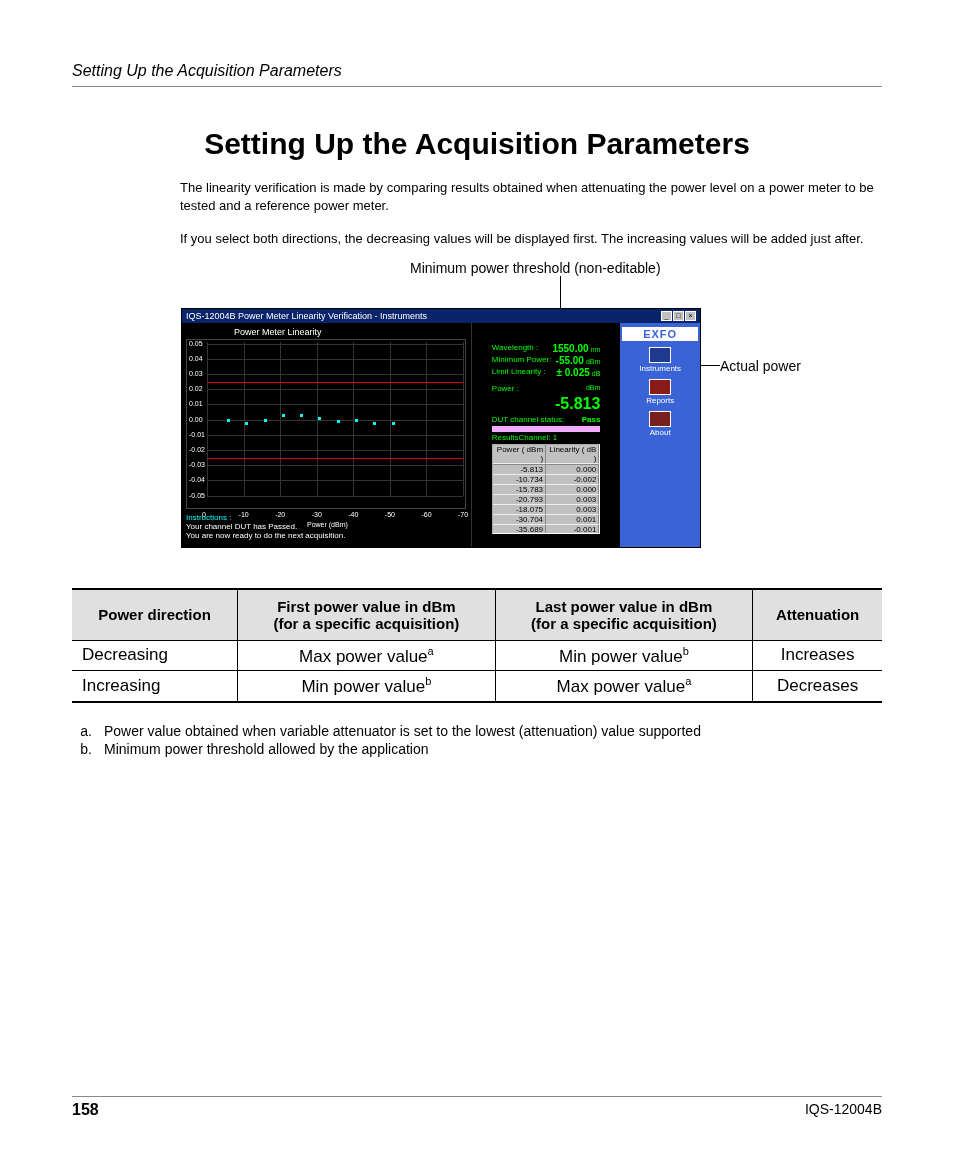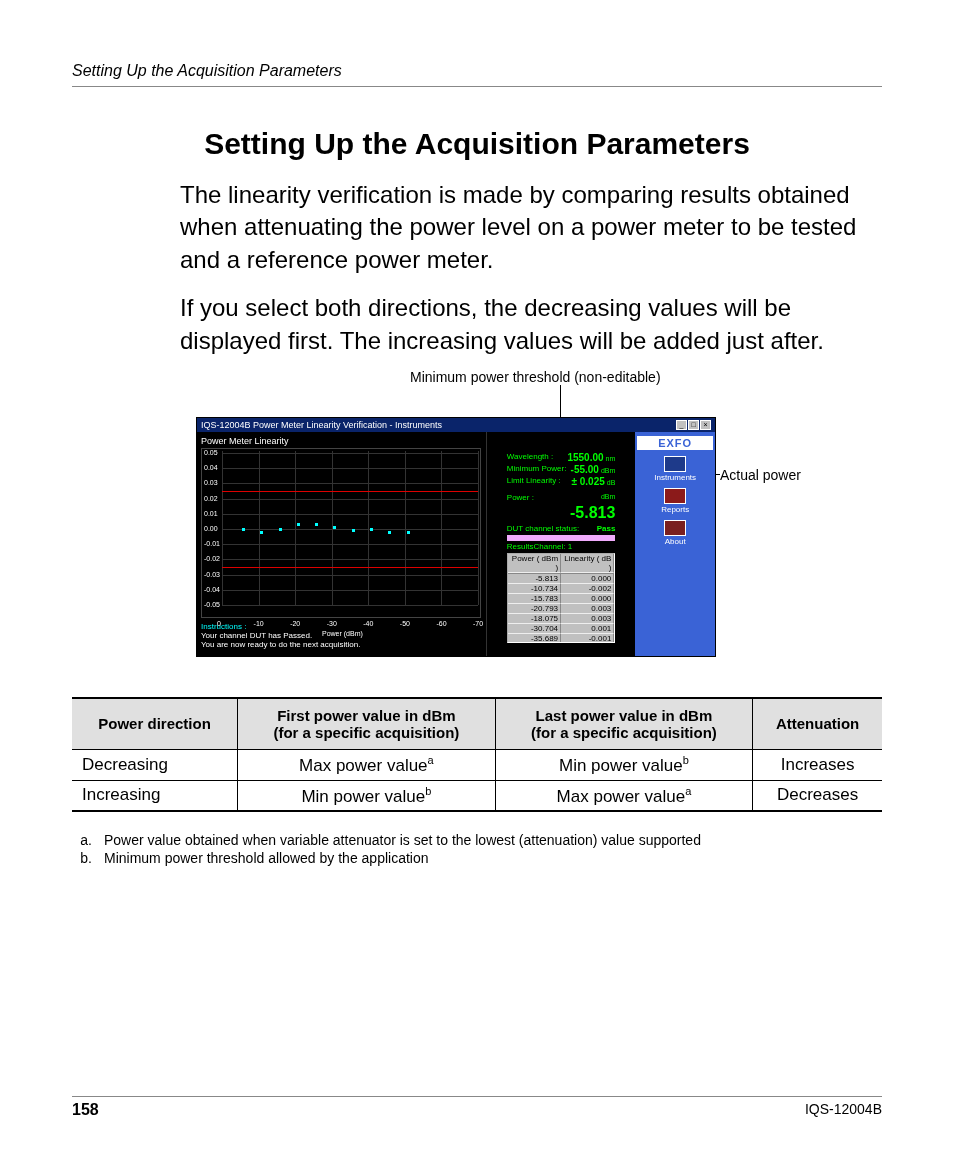--- a/index.html
+++ b/index.html
@@ -29,21 +29,21 @@
     padding-bottom: 6px;
   }
   h1.page-title {
     font-size: 30px;
     font-weight: 700;
     text-align: center;
     margin-bottom: 18px;
   }
   .body-text p {
     font-family: "Optima", "Candara", "Segoe UI", sans-serif;
-    font-size: 24px;
+    font-size: 13px;
     line-height: 1.35;
     margin: 0 0 16px 0;
     padding: 0 0 0 108px;
   }
   .body-text em { font-style: italic; }
   .fig-area {
     position: relative;
     margin: 30px 0 30px 108px;
     height: 280px;
   }
@@ -56,21 +56,21 @@
   .callout-right { top: 80px; left: 540px; }
   .callout-line {
     position: absolute;
     background: #000;
   }
   .line-top-v { width: 1px; height: 33px; top: -2px; left: 380px; }
   .line-right-h { height: 1px; width: 90px; top: 87px; left: 450px; }
 
   .app-window {
     position: absolute;
-    top: 30px; left: 16px;
+    top: 30px; left: 1px;
     width: 520px;
     height: 240px;
     border: 1px solid #000;
     background: #f0abfc;
     font-family: Tahoma, Arial, sans-serif;
     font-size: 9px;
     overflow: hidden;
   }
   .titlebar {
     height: 14px;
@@ -83,21 +83,21 @@
   }
   .titlebar .wbtns { display:flex; gap:1px; }
   .titlebar .wbtn {
     width:11px; height:10px; background:#c0c0c0; border:1px solid #fff;
     font-size:7px; line-height:8px; text-align:center; color:#000;
   }
   .app-body { display:flex; height:calc(100% - 14px); }
   .chart-pane {
     width: 290px; background:#000; padding:4px; position:relative;
   }
-  .chart-title { color:#fff; font-size:9px; margin-bottom:2px;}
+  .chart-title { color:#fff; font-size:9px; margin-bottom:2px;margin-left:48px;}
   .chart-box {
     position:relative; width:280px; height:170px; border:1px solid #444;
   }
   .axis-l { position:absolute; left:2px; color:#fff; font-size:7px;}
   .axis-b { position:absolute; bottom:-10px; color:#fff; font-size:7px;}
   .grid-h { position:absolute; left:20px; right:2px; height:1px; background:#333;}
   .grid-v { position:absolute; top:2px; bottom:12px; width:1px; background:#333;}
   .limit-line { position:absolute; left:20px; right:2px; height:1px; background:#d00;}
   .trace-dot { position:absolute; width:3px; height:3px; background:#0ff;}
   .instr-line { color:#0ff; font-size:8px; margin-top:4px;}

